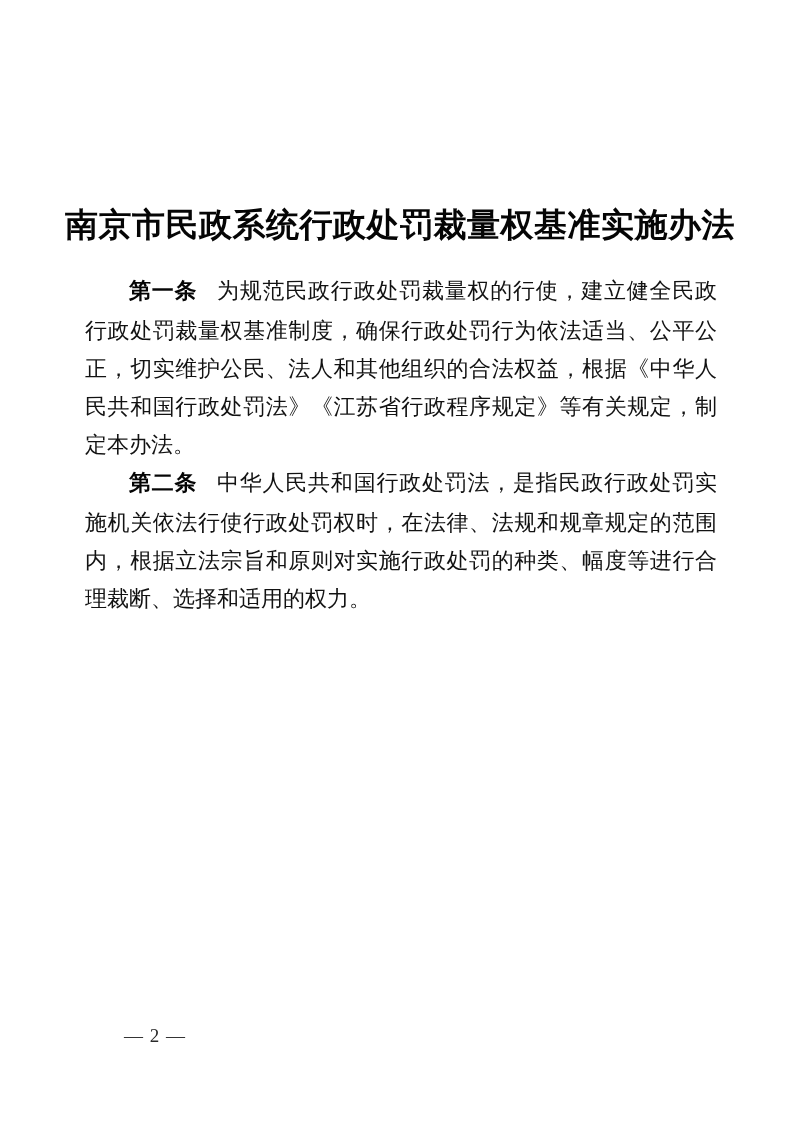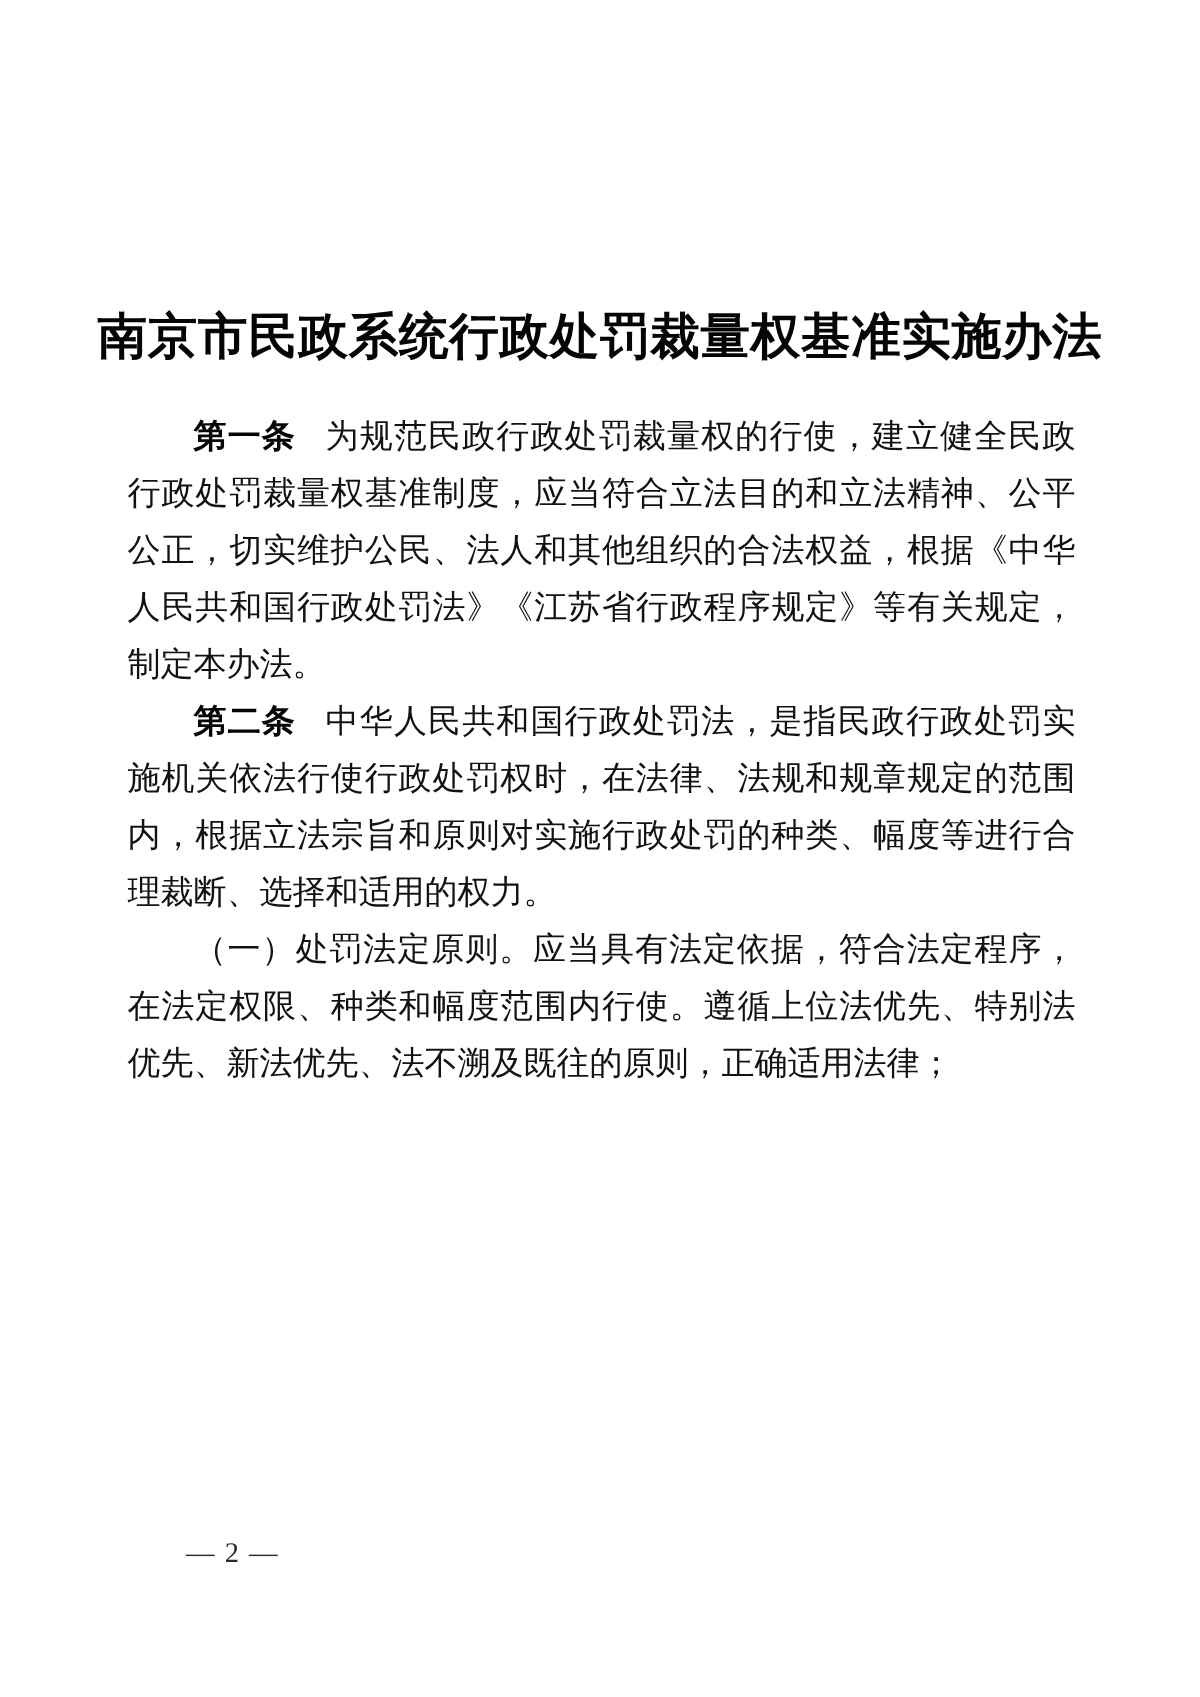--- a/index.html
+++ b/index.html
@@ -41,21 +41,21 @@
     color: #121212;
   }
   .para {
     margin: 0;
     padding: 0;
     text-indent: 2em;
   }
   .plabel {
     font-weight: bold;
     margin-right: 0.9em;
-    font-family: Liberation Sans, sans-serif;
+    font-family: Liberation Mono, monospace;
     color: #050505;
   }
   .plabel:empty {
     display: none;
   }
   .page-number {
     position: absolute;
     top: 1024px;
     left: 124px;
     font-size: 19px;
@@ -67,26 +67,25 @@
 </style>
 </head>
 <body>
 
 <div class="page">
 
   <h1 class="doc-title">南京市民政系统行政处罚裁量权基准实施办法</h1>
 
   <div class="doc-body">
 
-    <p class="para"><b class="plabel">第一条</b><span>为规范民政行政处罚裁量权的行使，建立健全民政行政处罚裁量权基准制度，应当符合立法目的和立法精神、公平公正，切实维护公民、法人和其他组织的合法权益，根据《中华人民共和国行政处罚法》《江苏省行政程序规定》等有关规定，制定本办法。</span></p>
+    <p class="para"><b class="plabel">第一条</b><span>为规范民政行政处罚裁量权的行使，建立健全民政行政处罚裁量权基准制度，确保行政处罚行为依法适当、公平公正，切实维护公民、法人和其他组织的合法权益，根据《中华人民共和国行政处罚法》《江苏省行政程序规定》等有关规定，制定本办法。</span></p>
 
     <p class="para"><b class="plabel">第二条</b><span>中华人民共和国行政处罚法，是指民政行政处罚实施机关依法行使行政处罚权时，在法律、法规和规章规定的范围内，根据立法宗旨和原则对实施行政处罚的种类、幅度等进行合理裁断、选择和适用的权力。</span></p>
 
 
 
-    <p class="para"><span>（一）处罚法定原则。应当具有法定依据，符合法定程序，在法定权限、种类和幅度范围内行使。遵循上位法优先、特别法优先、新法优先、法不溯及既往的原则，正确适用法律；</span></p>
 
 
   </div>
 
   <div class="page-number">— 2 —</div>
 
 </div>
 
 </body></html>

